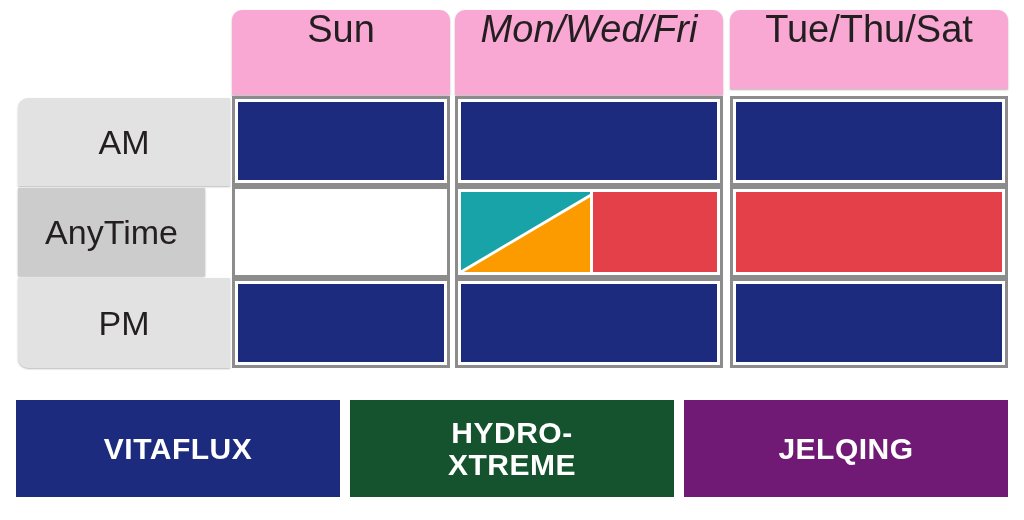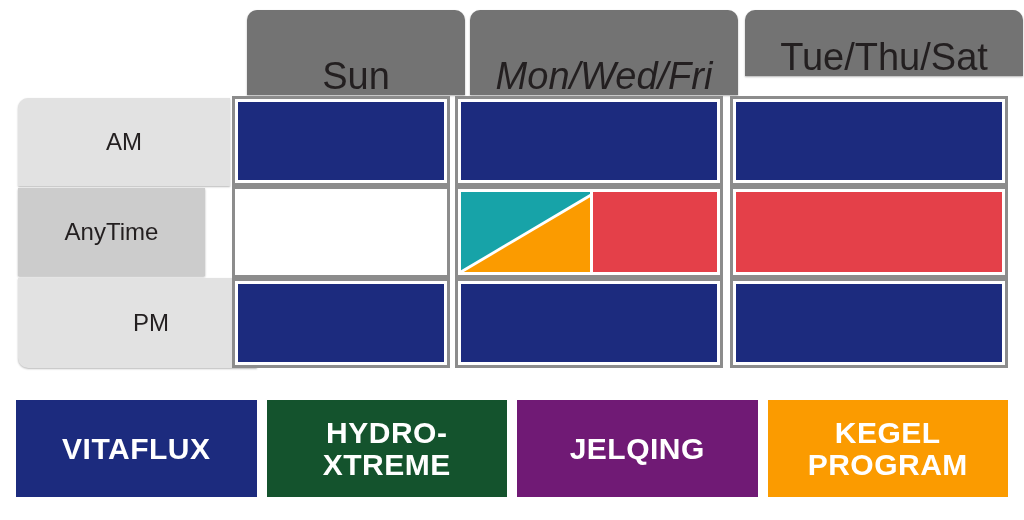--- a/index.html
+++ b/index.html
@@ -19,52 +19,51 @@
   #schedule-root {
     position: absolute;
     left: 0; top: 0;
     width: 1024px;
     height: 520px;
   }
 
   
   .col-header {
     position: absolute;
-    background: #737373;
+    background: #f9a8d4;
     border-top-left-radius: 10px;
     border-top-right-radius: 10px;
     box-shadow: 0 1px 2px rgba(0,0,0,0.30);
     display: flex;
-    align-items: flex-end;
+    align-items: flex-start;
     justify-content: center;
     color: #231f20;
     font-size: 38px;
     line-height: 1;
     letter-spacing: 0px;
     white-space: nowrap;
     overflow: hidden;
-    margin-left: 15px;
   }
 
   
   .row-header {
     position: absolute;
     background: #e2e2e2;
     box-shadow: 0 1px 2px rgba(0,0,0,0.28);
     display: flex;
     align-items: center;
     justify-content: center;
     color: #231f20;
-    font-size: 24px;
+    font-size: 34px;
     line-height: 1;
     white-space: nowrap;
   }
   .row-header.shaded { background: #cccccc; }
   .row-header.first  { border-top-left-radius: 10px; }
-  .row-header.last   { border-bottom-left-radius: 10px; padding-left: 27px; }
+  .row-header.last   { border-bottom-left-radius: 10px; }
 
   
   .cell {
     position: absolute;
     background: #ffffff;
     border: 3px solid #8c8c8c;
     box-sizing: border-box;
     overflow: hidden;
   }
   .cell-inner {
@@ -128,21 +127,21 @@
 <div id="schedule-root">
 
   <div class="col-header" style="left:232px; top:10px; width:218px; height:85px;">
     <span>Sun</span>
   </div>
 
   <div class="col-header" style="left:455px; top:10px; width:268px; height:85px;font-style:italic;">
     <span>Mon/Wed/Fri</span>
   </div>
 
-  <div class="col-header" style="left:730px; top:10px; width:278px; height:66px;">
+  <div class="col-header" style="left:730px; top:10px; width:278px; height:79px;">
     <span>Tue/Thu/Sat</span>
   </div>
 
   <div class="row-header first" style="left:18px; top:98px; width:212px; height:88px;">
     <span>AM</span>
   </div>
 
   <div class="row-header shaded" style="left:18px; top:188px; width:187px; height:88px;">
     <span>AnyTime</span>
   </div>
@@ -216,19 +215,15 @@
     <div class="legend-item" style="background:#1c2b7e;">
       <span>VITAFLUX</span>
     </div>
     <div class="legend-item" style="background:#14532d;">
       <span>HYDRO-
 XTREME</span>
     </div>
     <div class="legend-item" style="background:#701a75;">
       <span>JELQING</span>
     </div>
-    <div class="legend-item" style="background:#fb9b00;">
-      <span>KEGEL
-PROGRAM</span>
-    </div>
   </div>
 
 </div>
 
 </body></html>

